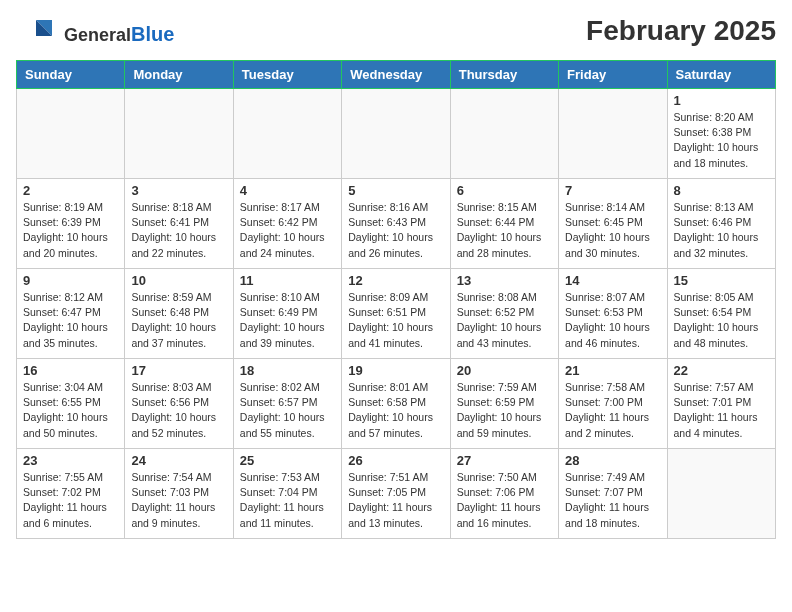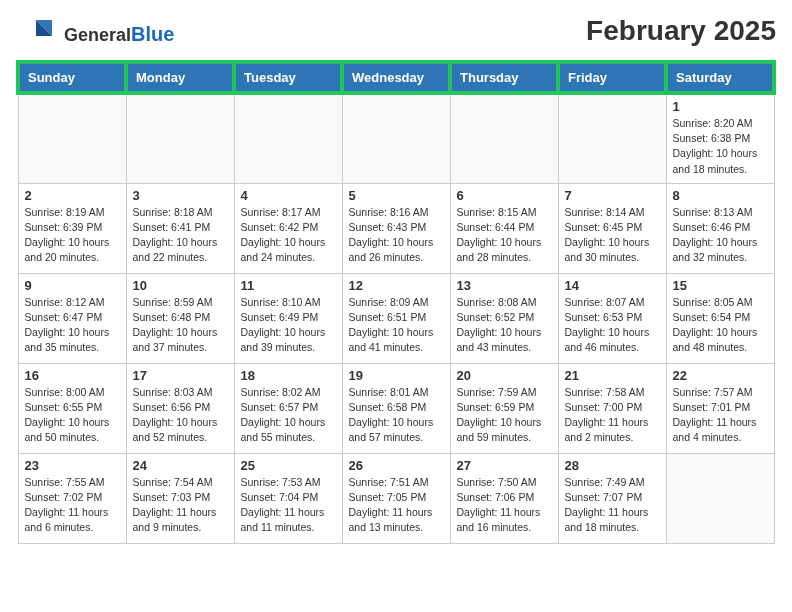--- a/index.html
+++ b/index.html
@@ -48,21 +48,21 @@
       width: 100%;
       border-collapse: collapse;
     }
     thead tr th {
       background-color: #2e75b6;
       color: #fff;
       font-size: 13px;
       font-weight: bold;
       padding: 6px 8px;
       text-align: left;
-      border: 4px solid #22c55e;
+      border: 1px solid #22c55e;
     }
     td {
       border: 1px solid #ccc;
       vertical-align: top;
       padding: 4px 6px;
       width: calc(100% / 7);
       min-height: 80px;
       font-size: 11px;
       color: #333;
     }
@@ -232,21 +232,21 @@
           <span class="day-number">15</span>
           <div class="day-info" style="white-space: pre-line;">Sunrise: 8:05 AM
 Sunset: 6:54 PM
 Daylight: 10 hours
 and 48 minutes.</div>
         </td>
       </tr>
       <tr>
         <td>
           <span class="day-number">16</span>
-          <div class="day-info" style="white-space: pre-line;">Sunrise: 8:00 AM
+          <div class="day-info" style="white-space: pre-line;">Sunrise: 3:04 AM
 Sunset: 6:55 PM
 Daylight: 10 hours
 and 50 minutes.</div>
         </td>
         <td>
           <span class="day-number">17</span>
           <div class="day-info" style="white-space: pre-line;">Sunrise: 8:03 AM
 Sunset: 6:56 PM
 Daylight: 10 hours
 and 52 minutes.</div>

